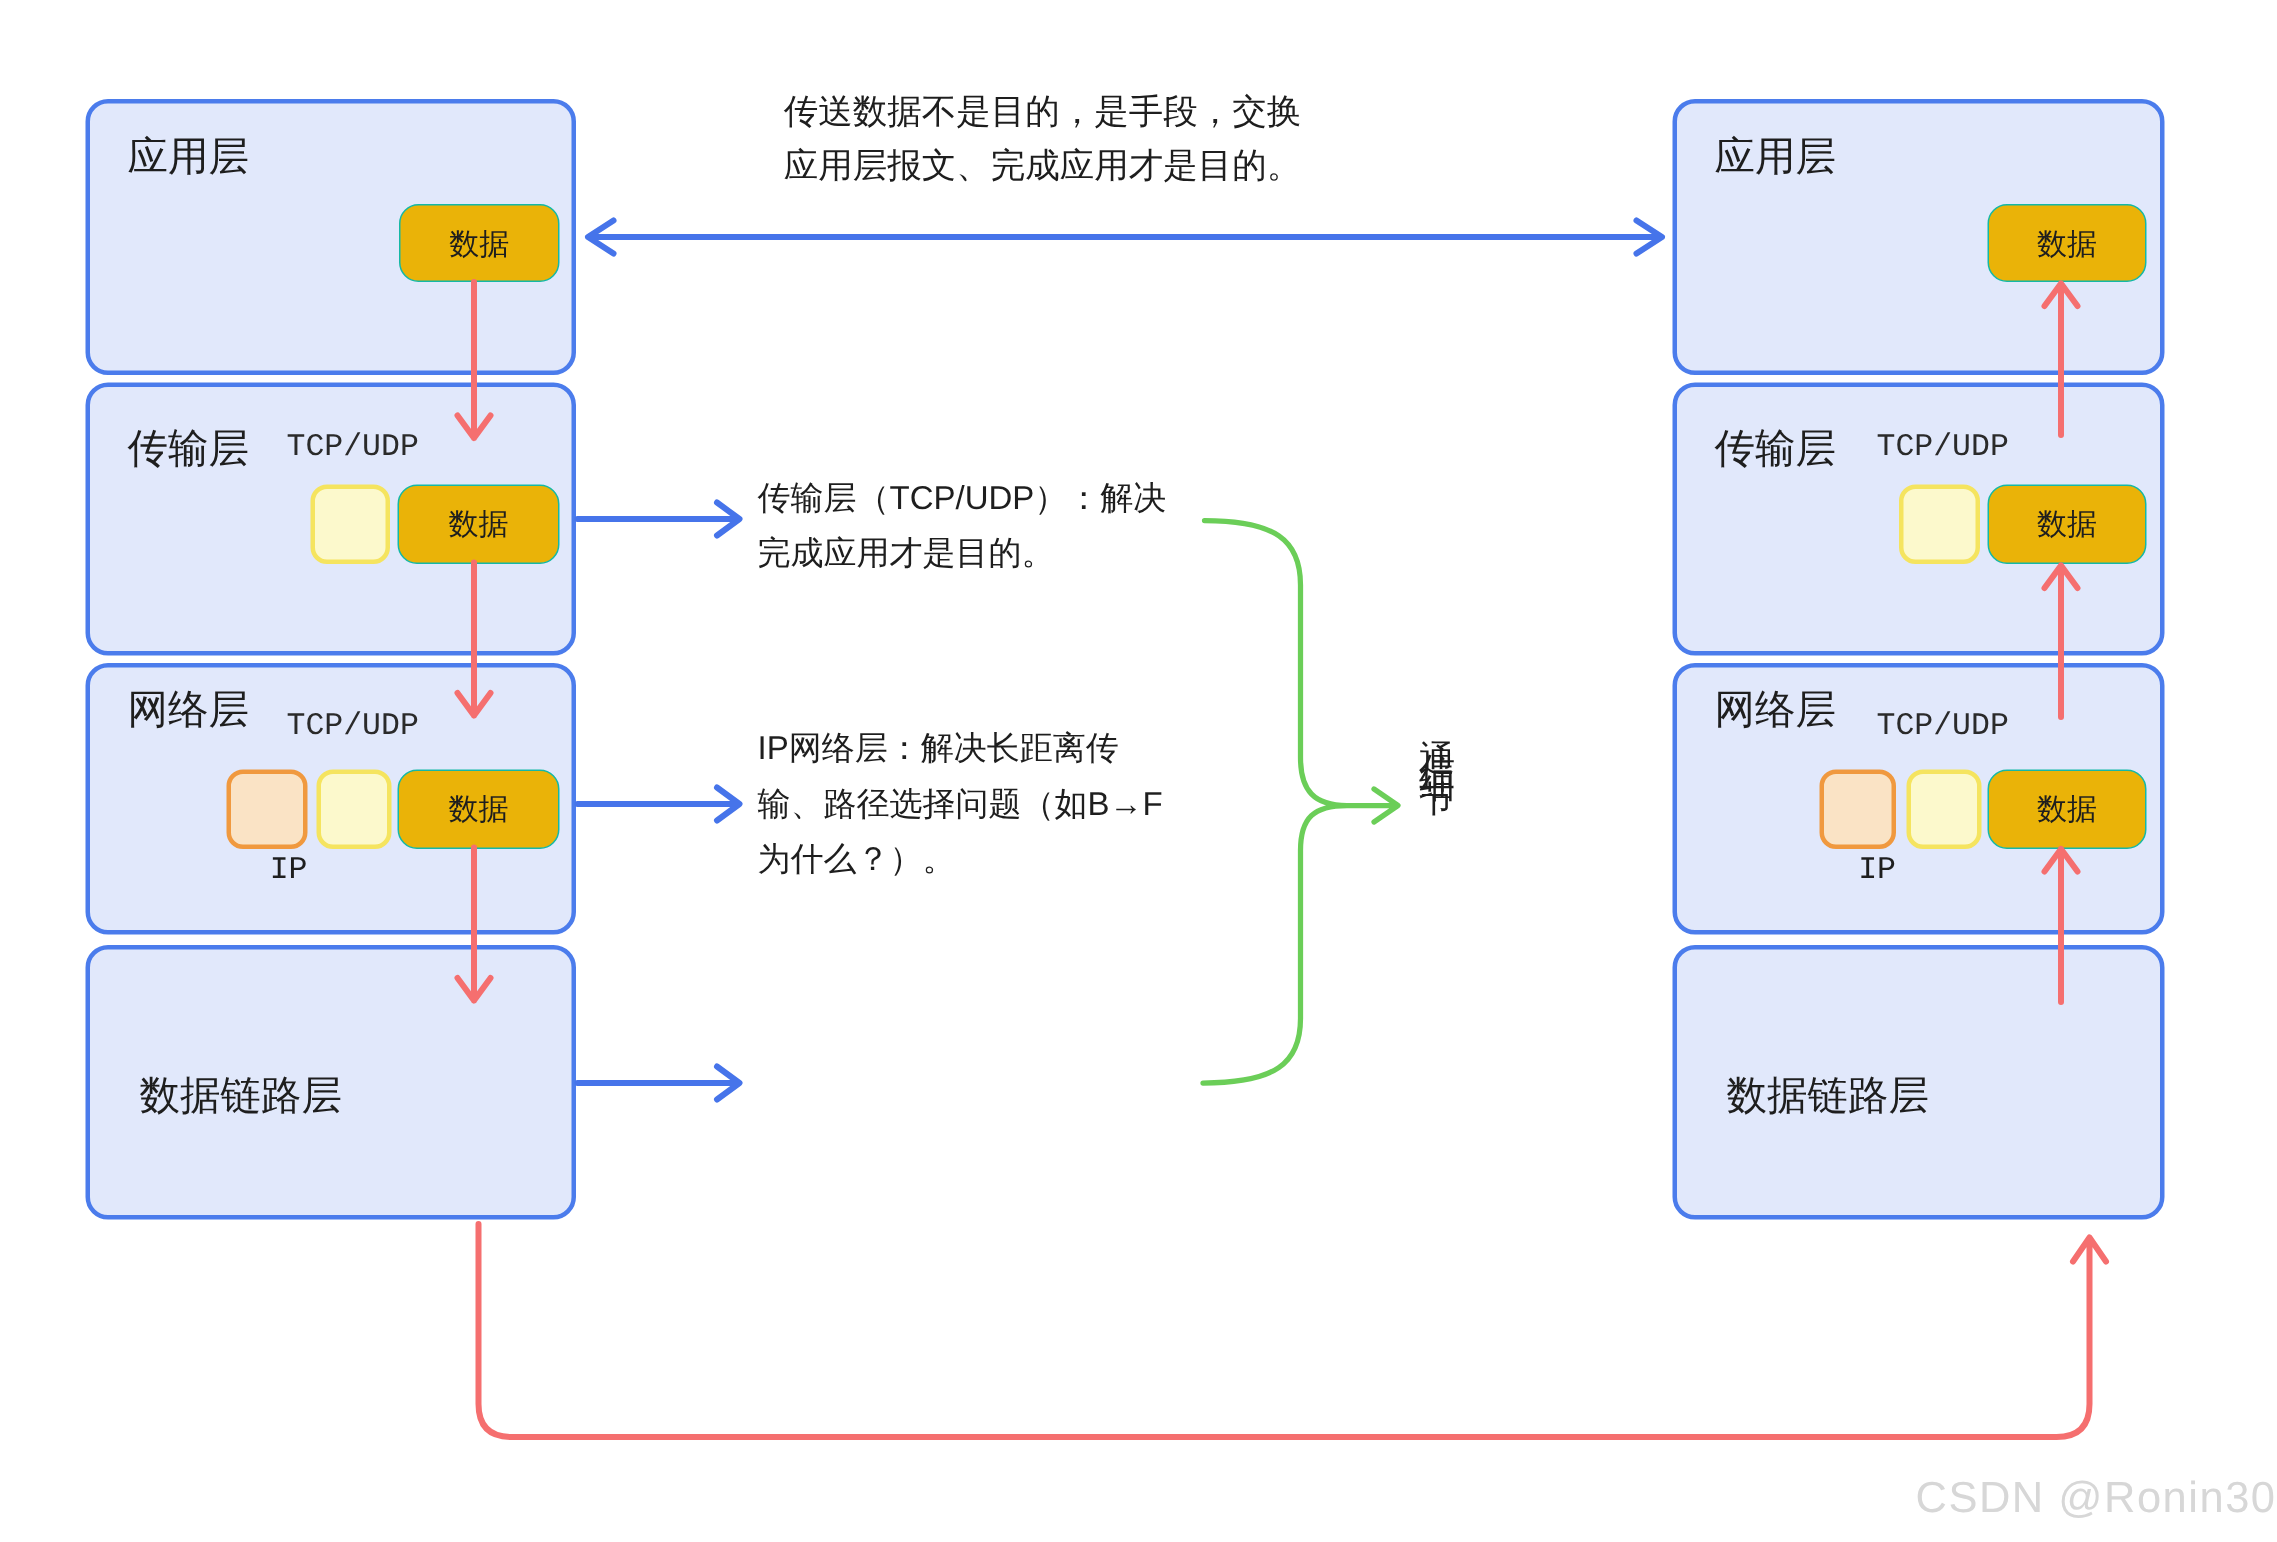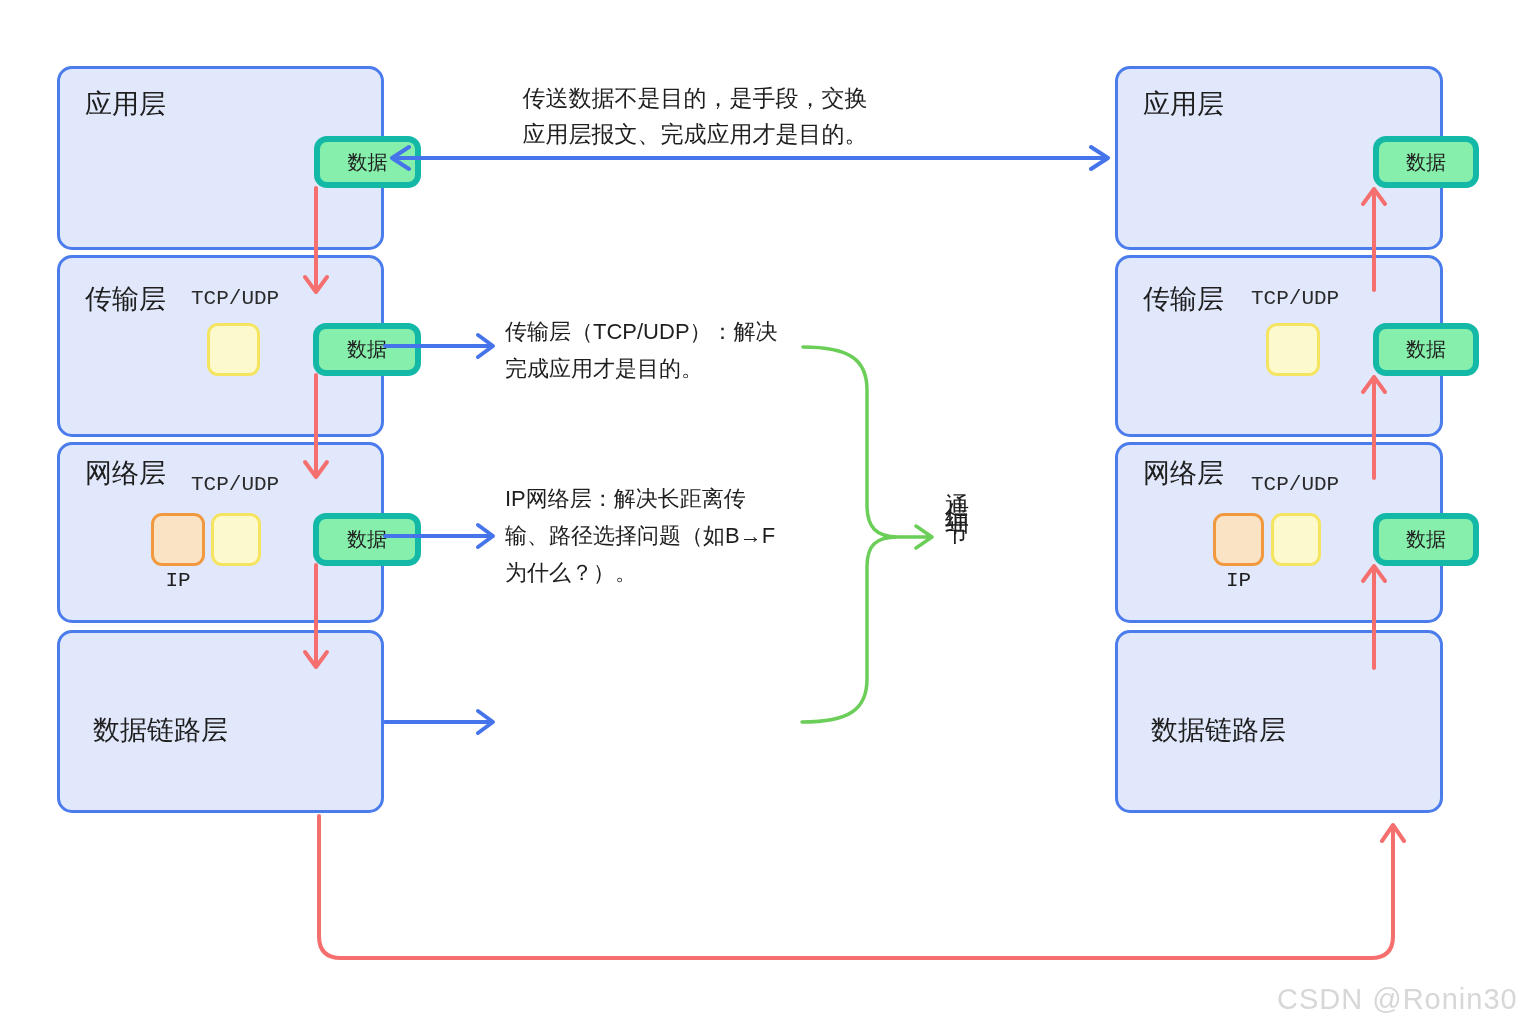--- a/index.html
+++ b/index.html
@@ -11,24 +11,24 @@
     position:absolute; box-sizing:border-box;
     background:#e1e8fb; border:3px solid #4b7cec; border-radius:15px;font-family:Liberation Mono, monospace;
   }
   .layer-title { position:absolute; font-size:27px; color:#1e1e1e; white-space:nowrap; }
   .proto-label { position:absolute; font-size:21px; color:#2a2a2a; white-space:nowrap; }
   .pdu {
     position:absolute; box-sizing:border-box; border-radius:11px;
     display:flex; align-items:center; justify-content:center;
     font-size:20px; color:#1e1e1e;
   }
-  .pdu.green  { background:#86efac; border:6px solid #14b8a6; border-radius:13px;margin-left:48px; }
+  .pdu.green  { background:#eab308; border:1px solid #14b8a6; border-radius:13px; }
   .pdu.yellow { background:#fcf9cc; border:3px solid #f5e45f; }
   .pdu.orange { background:#fae3c5; border:3px solid #f0993f; }
-  .ip-label { position:absolute; font-size:21px; color:#1e1e1e; text-align:center; }
+  .ip-label { position:absolute; font-size:21px; color:#1e1e1e; text-align:right; }
   .note { position:absolute; font-size:22px; line-height:37px; color:#1e1e1e; white-space:pre-line; }
   .note.center { text-align:center; font-size:23px; line-height:36px; }
   .vertical-note {
     position:absolute; writing-mode:vertical-lr; text-orientation:upright;
     font-size:24px; letter-spacing:9px; color:#1e1e1e;
   }
   .watermark {
     position:absolute; font-size:29px; color:#d7d7d7; letter-spacing:1px;
     text-shadow:1px 1px 0 #ffffff; white-space:nowrap;
   }
@@ -82,21 +82,21 @@
     <div class="pdu orange" style="left:95px; top:68px; width:51px; height:53px"></div>
     <div class="pdu yellow" style="left:153px; top:68px; width:50px; height:53px"></div>
     <div class="pdu green" style="left:207px; top:68px; width:106px; height:53px">数据</div>
     <div class="ip-label" style="left:95px; top:124px; width:51px">IP</div>
   </div>
 
   <div class="layer-box" style="left:1115px; top:630px; width:328px; height:183px">
     <div class="layer-title" style="left:33px; top:79px">数据链路层</div>
   </div>
 
-  <div class="note center" style="left:460px; top:80px; width:470px">传送数据不是目的，是手段，交换
+  <div class="note center" style="left:460px; top:56px; width:470px">传送数据不是目的，是手段，交换
 应用层报文、完成应用才是目的。</div>
 
   <div class="note" style="left:505px; top:313px; width:340px">传输层（TCP/UDP）：解决
 完成应用才是目的。</div>
 
   <div class="note" style="left:505px; top:480px; width:340px">IP网络层：解决长距离传
 输、路径选择问题（如B→F
 为什么？）。</div>
 
 

